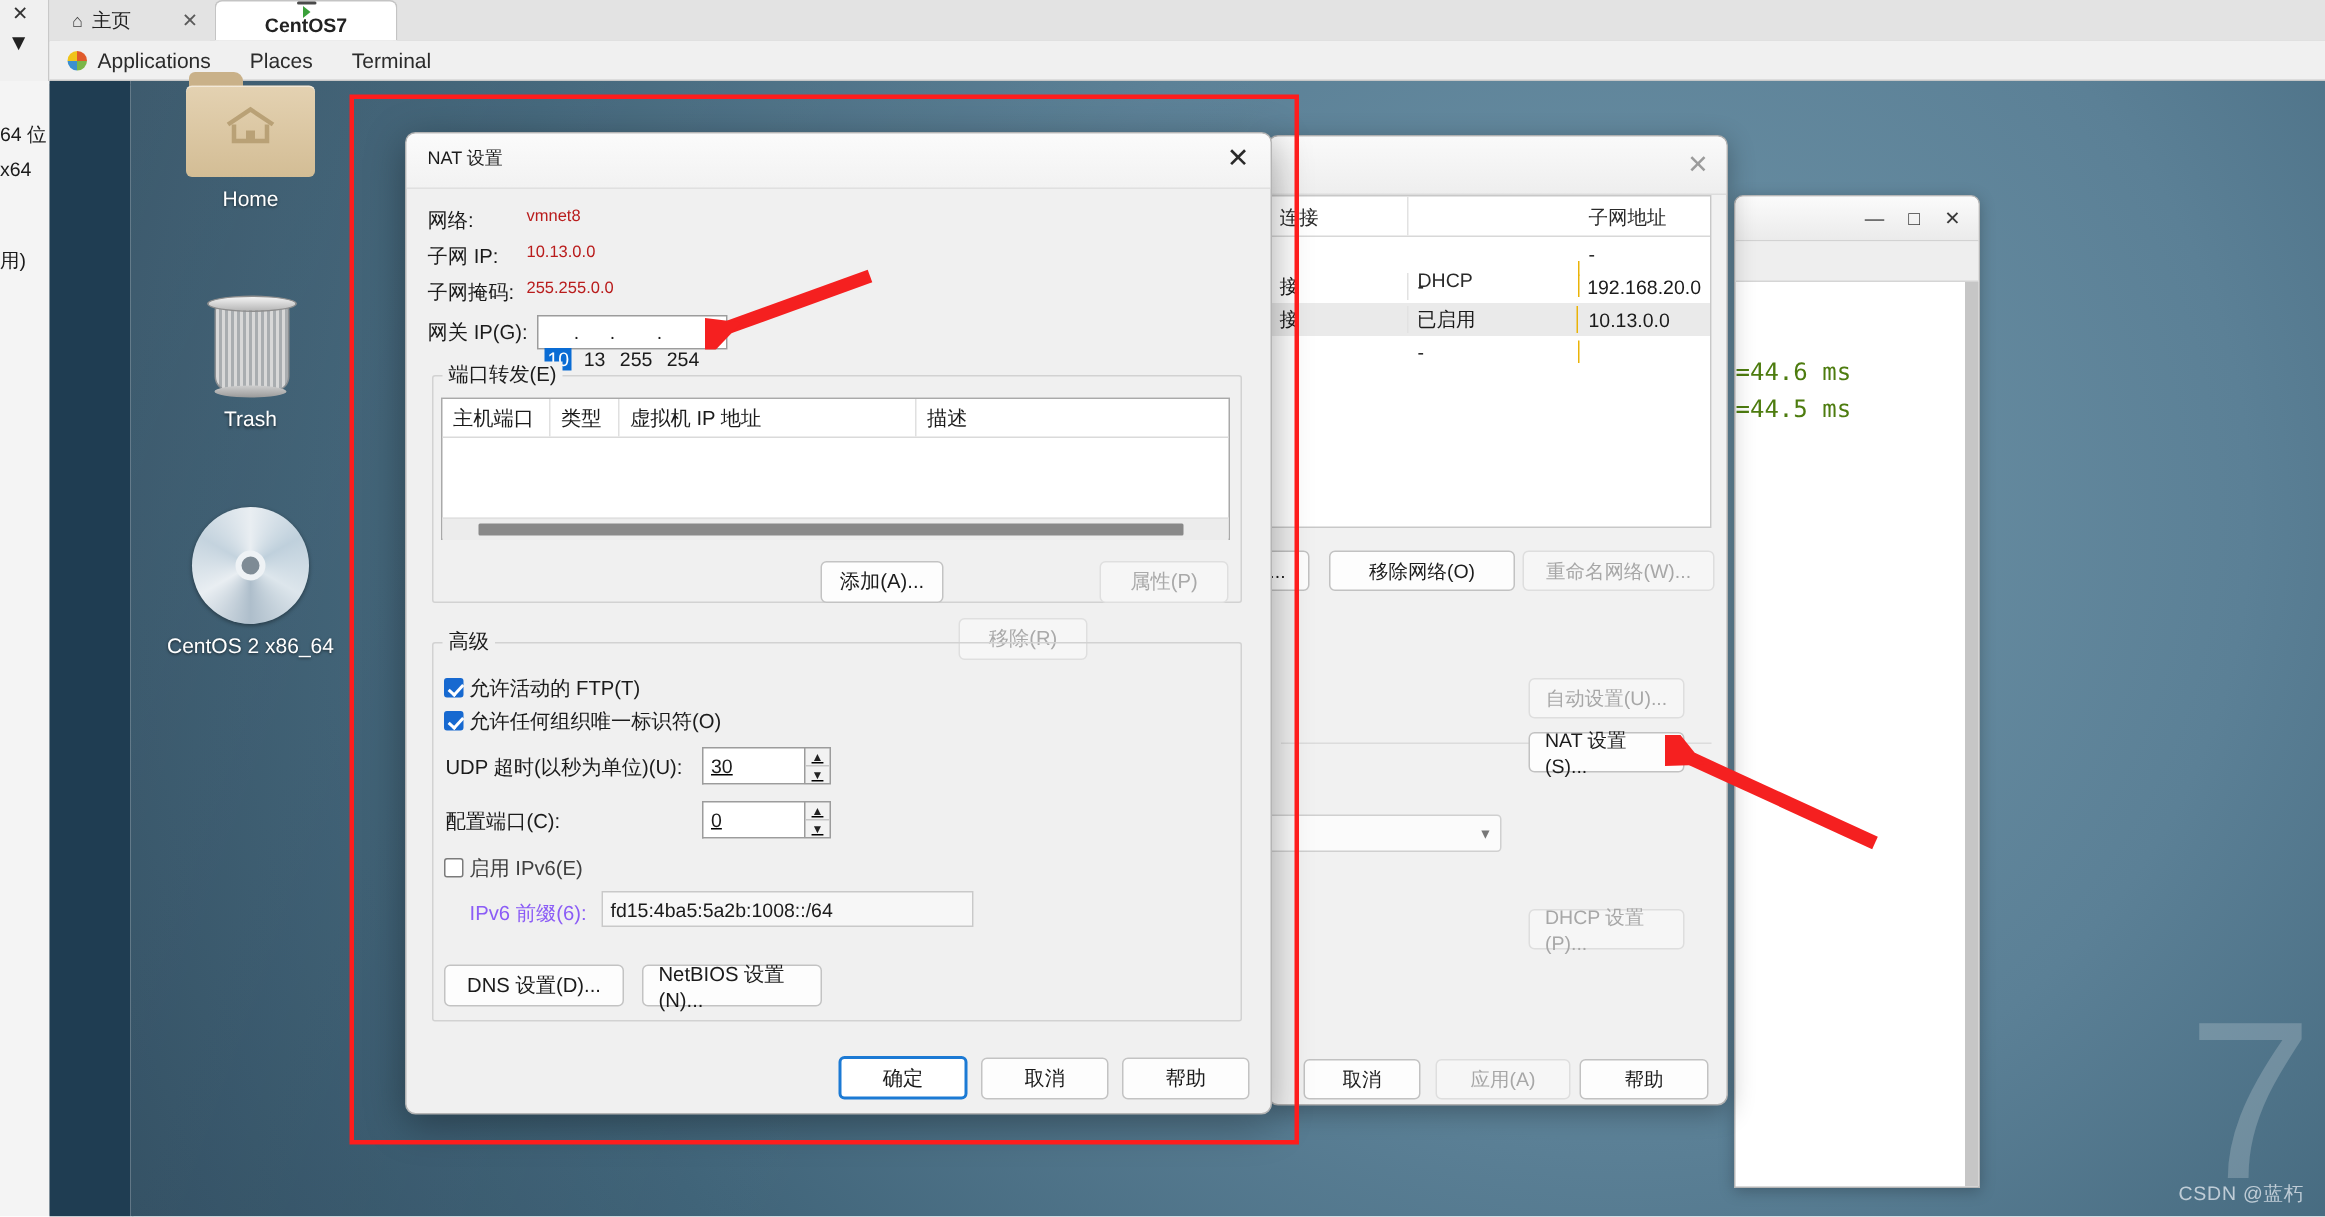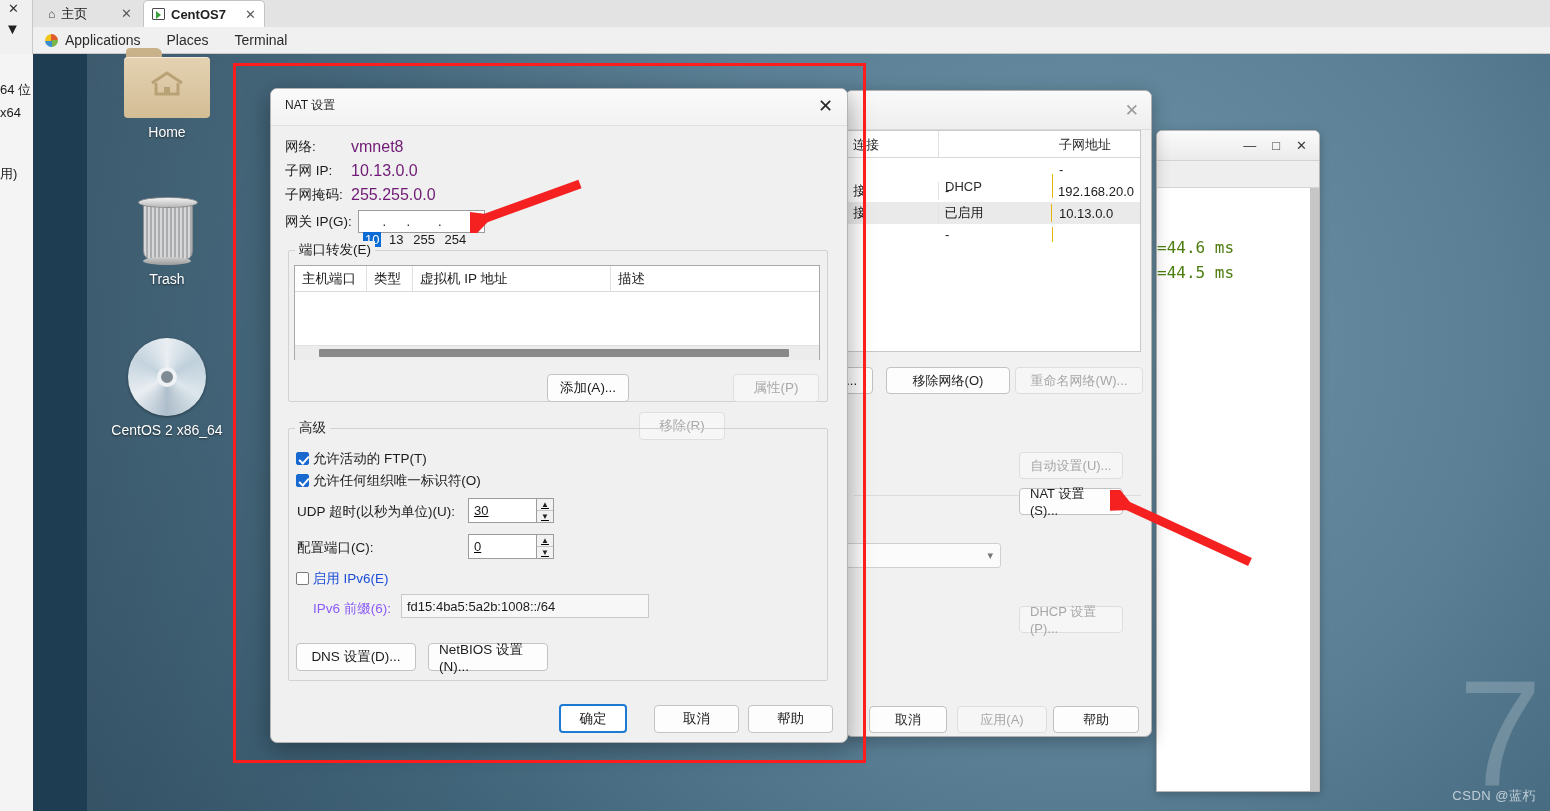--- a/index.html
+++ b/index.html
@@ -53,21 +53,21 @@
   #tabbar{
     position:absolute;left:33px;top:0;width:1517px;height:27px;
     background:#e3e3e3;border-bottom:1px solid #c0c0c0;
   }
   .tab{
     position:absolute;top:0;height:27px;display:flex;align-items:center;
     gap:6px;padding:0 8px;font-size:13px;color:#222;box-sizing:border-box;
   }
   .tab.inactive{background:#e3e3e3;}
   .tab.active{background:#fff;border-top-left-radius:5px;border-top-right-radius:5px;
-    border:1px solid #c4c4c4;border-bottom:none;font-weight:bold;}
+    border:1px solid #c4c4c4;border-bottom:none;font-weight:bold;flex-direction:column;}
   #tab-home{left:7px;width:100px;}
   #tab-centos{left:110px;width:122px;}
   .tab-close{margin-left:auto;font-size:13px;color:#5a5a5a;}
   .home-ico{font-size:12px;color:#444;}
   .vm-ico{
     width:13px;height:12px;border:1.6px solid #4a4a4a;border-radius:1px;
     position:relative;box-sizing:border-box;display:inline-block;
   }
   .vm-ico:after{
     content:"";position:absolute;left:3px;top:1.5px;
@@ -218,21 +218,21 @@
     height:36px;background:linear-gradient(#fbfbfb,#f2f2f2);
     border-bottom:1px solid #e0e0e0;position:relative;
   }
   #nat .n-title .ttl{
     position:absolute;left:14px;top:8px;font-size:12px;color:#1c1c1c;
   }
   #nat .n-title .nclose{
     position:absolute;right:14px;top:6px;font-size:18px;color:#2a2a2a;cursor:default;
   }
   .n-lab{position:absolute;font-size:13.5px;color:#1b1b1b;}
-  .n-val{position:absolute;font-size:16px;color:#701a75;}
+  .n-val{position:absolute;font-size:11px;color:#b91c1c;}
 
   #gw-field{
     position:absolute;left:358px;top:210px;width:127px;height:23px;
     background:#fff;border:1px solid #9c9c9c;box-sizing:border-box;
     display:flex;align-items:center;font-size:13px;color:#1b1b1b;padding-left:4px;
   }
   .oct{padding:0 2px;margin-top:36px;}
   .oct.sel{background:#0a6cd4;color:#fff;}
   .dot{color:#1b1b1b;padding:0 1px;}
 
@@ -508,32 +508,32 @@
 
 <div style="position:absolute;left:297px;top:539px;font-size:13.5px;color:#1b1b1b;">配置端口(C):</div>
 <div class="spin-wrap" style="left:468px;top:534px;">
   <div class="spin-in">0</div>
   <div class="spin-btns">
     <span>▲</span>
     <span>▼</span>
   </div>
 </div>
 
-<div style="position:absolute;left:296px;top:570px;font-size:13.5px;color:#1d4ed8;">
+<div style="position:absolute;left:296px;top:570px;font-size:13.5px;color:#404040;">
   <span class="cbx off"></span>
   <span>启用 IPv6(E)</span>
 </div>
 
 <div style="position:absolute;left:313px;top:600px;font-size:13.5px;color:#8b5cf6;">IPv6 前缀(6):</div>
 <div id="ipv6-field">fd15:4ba5:5a2b:1008::/64</div>
 
 <div class="nbtn" style="left:296px;top:643px;width:120px;">DNS 设置(D)...</div>
 <div class="nbtn" style="left:428px;top:643px;width:120px;">NetBIOS 设置(N)...</div>
 
-<div class="nbtn primary" style="left:559px;top:704px;width:68px;height:29px;">确定</div>
+<div class="nbtn primary" style="left:559px;top:704px;width:86px;height:29px;">确定</div>
 <div class="nbtn" style="left:654px;top:705px;width:85px;">取消</div>
 <div class="nbtn" style="left:748px;top:705px;width:85px;">帮助</div>
 
 <div id="red-rect"></div>
 
 <svg class="arrow" style="left:470px;top:178px;" width="120" height="55">
   <defs>
     <marker id="ah1" markerWidth="7" markerHeight="7" refX="1" refY="3.5" orient="auto">
       <polygon points="7 0, 7 7, 0 3.5" fill="#f52020"></polygon>
     </marker>

